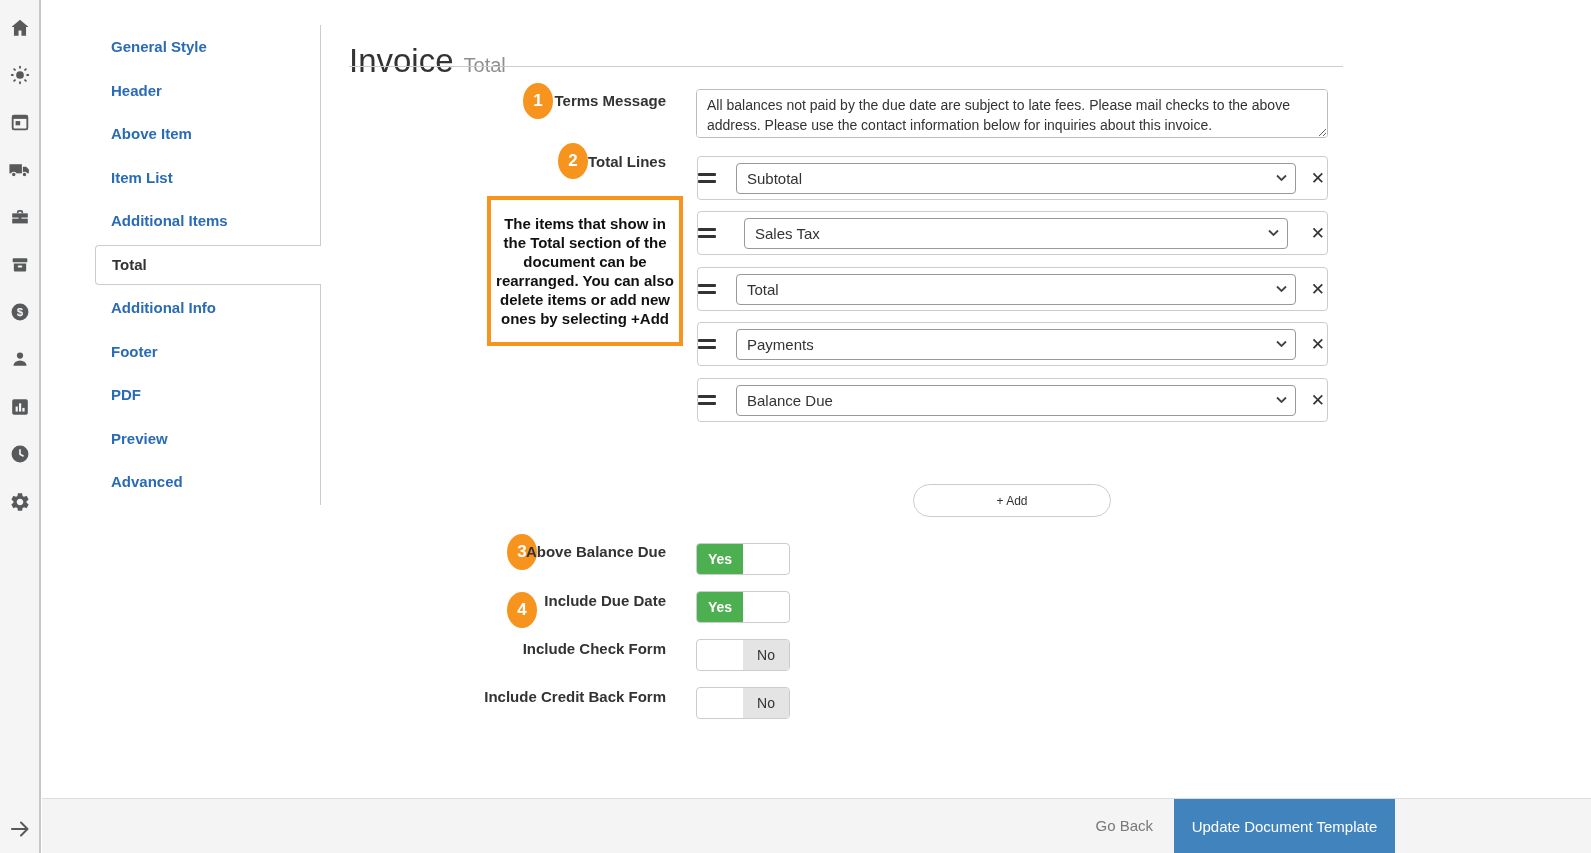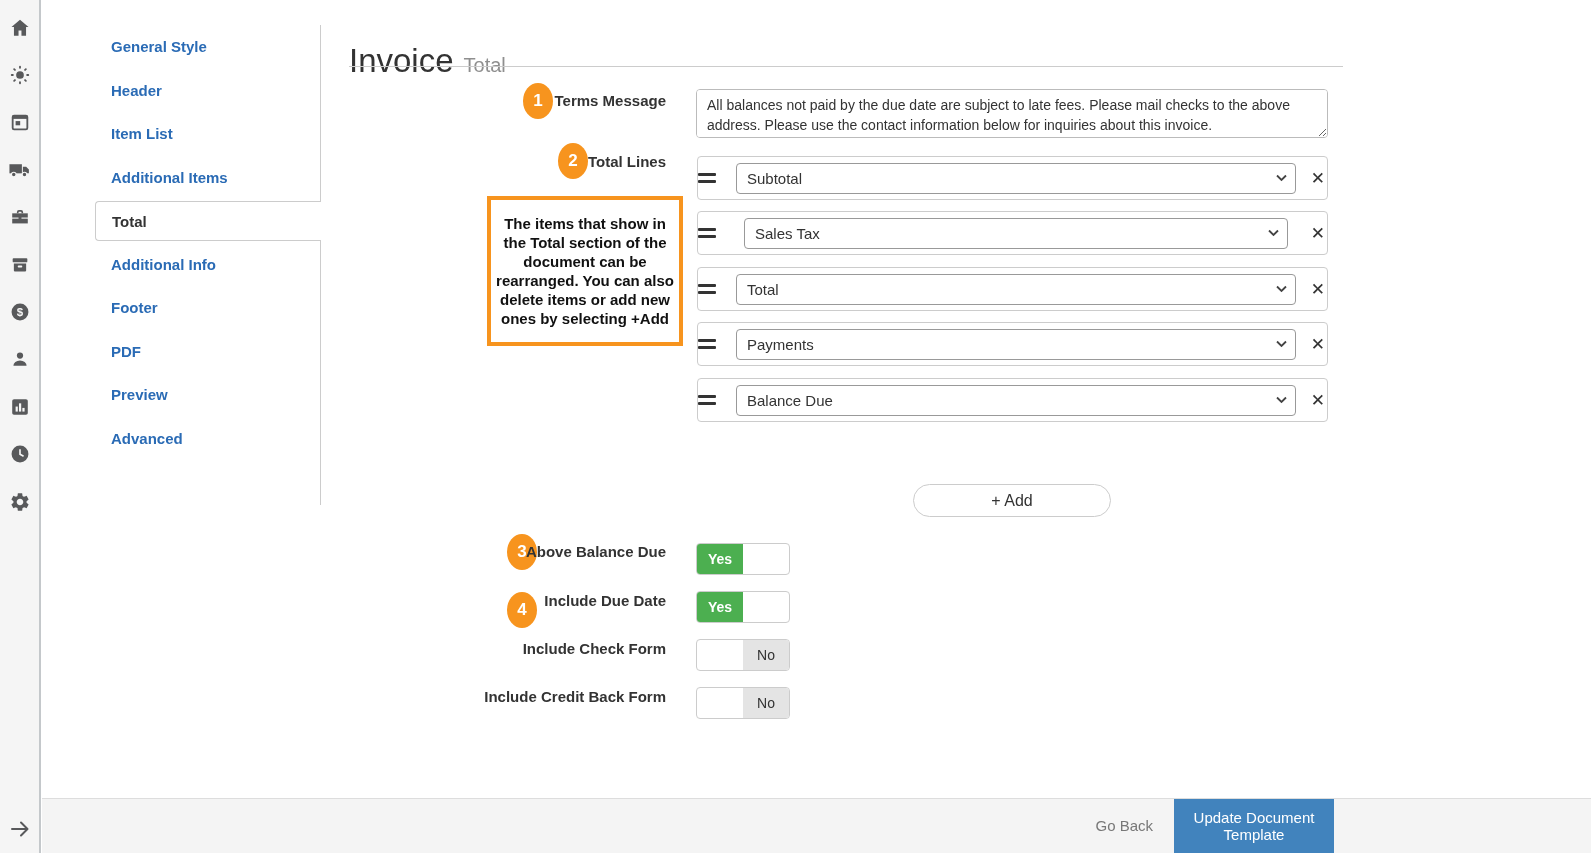--- a/index.html
+++ b/index.html
@@ -88,21 +88,21 @@
     position:absolute; left:487px; top:196px; width:196px; height:150px;
     border:4px solid #f7941e; background:#fff;
     display:flex; align-items:center; justify-content:center; padding:6px 4px;
   }
   .callout p { margin:0; font-size:15px; font-weight:700; color:#111; text-align:center; line-height:19px; }
 
   
   .add-btn {
     position:absolute; left:913px; top:484px; width:198px; height:33px;
     border:1px solid #ccc; border-radius:17px; background:#fff;
-    font-family:inherit; font-size:16px; color:#333; cursor:pointer;
+    font-family:inherit; font-size:12px; color:#333; cursor:pointer;
   }
 
   
   .toggle {
     position:absolute; width:94px; height:32px; border:1px solid #ccc; border-radius:4px;
     overflow:hidden; display:flex; background:#fff; cursor:pointer;
   }
   .t-half { flex:1; display:flex; align-items:center; justify-content:center; font-size:14px; }
   .t-on  { background:#4caf50; color:#fff; font-weight:700; }
   .t-no  { background:#e4e4e4; color:#333; }
@@ -110,21 +110,21 @@
   
   .footer {
     position:absolute; left:42px; right:0; top:798px; height:55px;
     background:#f4f4f4; border-top:1px solid #ddd;
   }
   .go-back {
     position:absolute; right:432px; top:798px; height:55px; display:flex; align-items:center;
     background:none; border:none; font-family:inherit; font-size:15px; color:#777; cursor:pointer;
   }
   .update-btn {
-    position:absolute; left:1174px; top:799px; width:160px; height:54px;
+    position:absolute; left:1174px; top:799px; width:221px; height:54px;
     background:#4183bd; border:none; color:#fff; font-family:inherit; font-size:15px; cursor:pointer;
   }
 </style>
 </head>
 <body>
 
 <div class="iconbar">
   <div class="ic">
     <svg width="22" height="22" viewBox="0 0 24 24" fill="#58595b">
         <path d="M12 3.1 2.7 10.9h2.7v9.6h5v-5.9h3.2v5.9h5v-9.6h2.7z"></path>
@@ -208,20 +208,21 @@
     <svg width="24" height="24" viewBox="0 0 24 24" fill="none" stroke="#58595b" stroke-width="2" stroke-linecap="round" stroke-linejoin="round">
       <line x1="4" y1="12" x2="19" y2="12"></line>
         <polyline points="13,5.5 19.5,12 13,18.5"></polyline>
     </svg>
   </div>
 </div>
 
 <nav class="subnav">
   <div class="item">General Style</div>
   <div class="item">Header</div>
+  <div class="item">Above Item</div>
   <div class="item">Item List</div>
   <div class="item">Additional Items</div>
   <div class="item selected">Total</div>
   <div class="item">Additional Info</div>
   <div class="item">Footer</div>
   <div class="item">PDF</div>
   <div class="item">Preview</div>
   <div class="item">Advanced</div>
 </nav>
 

